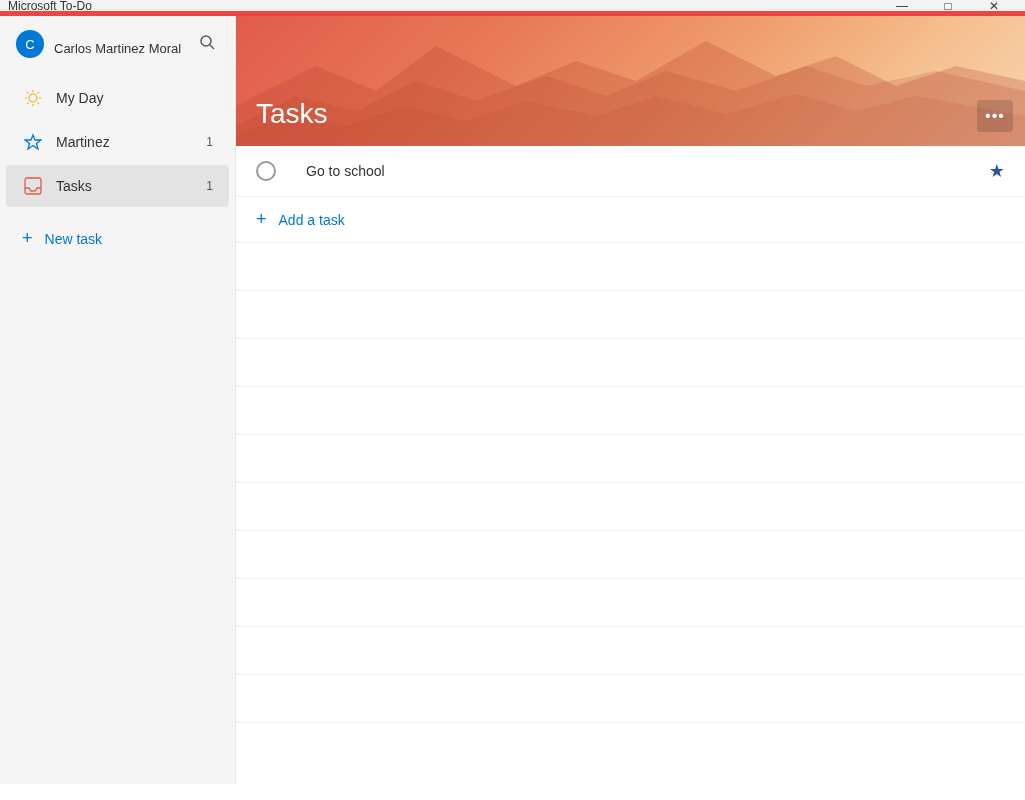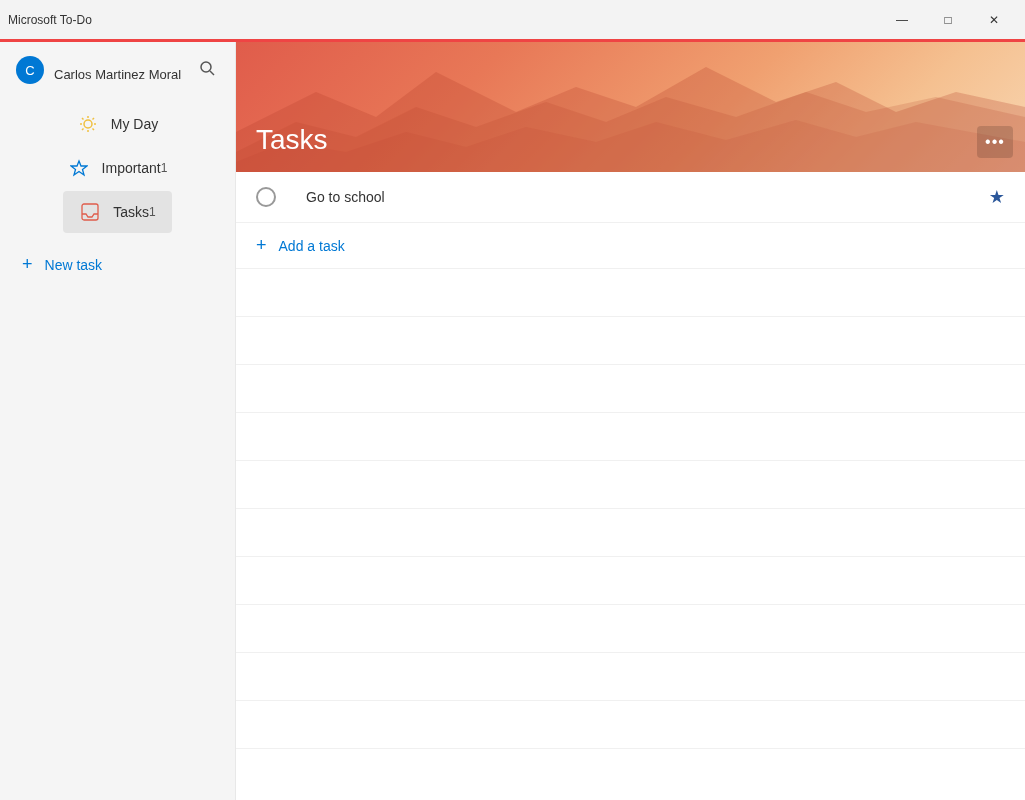--- a/index.html
+++ b/index.html
@@ -11,27 +11,27 @@
 
     body {
       width: 1025px;
       height: 800px;
       overflow: hidden;
       background: #fff;
     }
 
     
     .title-bar {
-      height: 42px;
+      height: 16px;
       background: #f3f3f3;
       display: flex;
       align-items: center;
       justify-content: space-between;
       padding: 0 8px;
-      border-bottom: 3px solid #ef4444;
+      border-bottom: 5px solid #ef4444;
     }
 
     .title-bar-title {
       font-size: 12px;
       color: #333;
     }
 
     .title-bar-controls {
       display: flex;
       gap: 0;
@@ -105,21 +105,20 @@
       cursor: pointer;
       color: #555;
       font-size: 16px;
       padding: 4px;
     }
 
     .nav-items {
       display: flex;
       flex-direction: column;
       padding: 4px 0;
-      align-items: center;
     }
 
     .nav-item {
       display: flex;
       align-items: center;
       padding: 10px 16px;
       cursor: pointer;
       position: relative;
       border-radius: 4px;
       margin: 1px 6px;
@@ -350,21 +349,21 @@
         <span class="nav-label">My Day</span>
         <span class="nav-badge"></span>
       </div>
 
       <div class="nav-item">
         <div class="nav-icon">
           <svg width="18" height="18" viewBox="0 0 18 18" fill="none">
             <polygon points="9,2 11,7 17,7 12.5,10.5 14,16 9,12.5 4,16 5.5,10.5 1,7 7,7" stroke="#0078d4" stroke-width="1.3" fill="none"></polygon>
           </svg>
         </div>
-        <span class="nav-label">Important</span>
+        <span class="nav-label">Martinez</span>
         <span class="nav-badge">1</span>
       </div>
 
 
       <div class="nav-item active">
         <div class="nav-icon">
           <svg width="18" height="18" viewBox="0 0 18 18" fill="none">
             <rect x="1" y="1" width="16" height="16" rx="2" stroke="#e05c4b" stroke-width="1.3"></rect>
             <path d="M1 11 h4 l2 3 h4 l2 -3 h4" stroke="#e05c4b" stroke-width="1.3" fill="none"></path>
           </svg>

